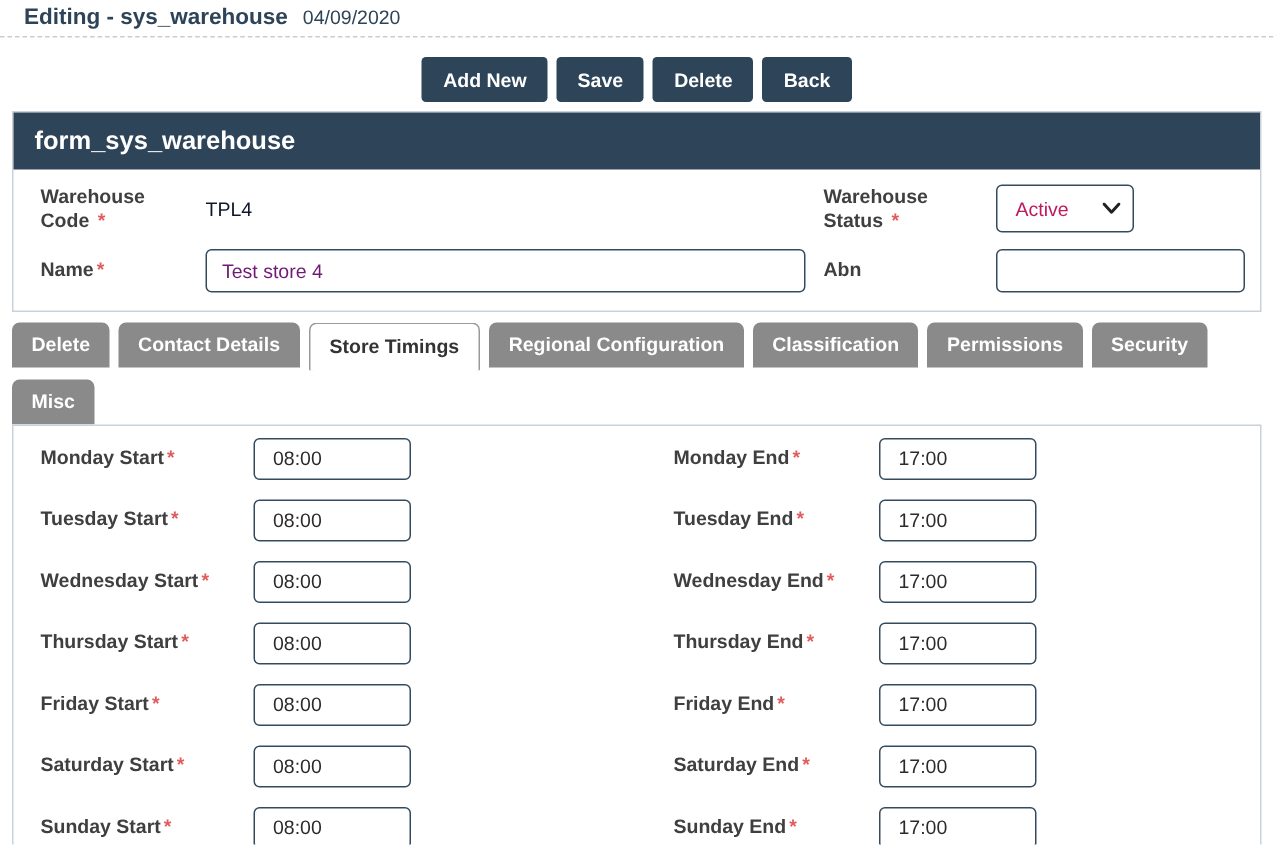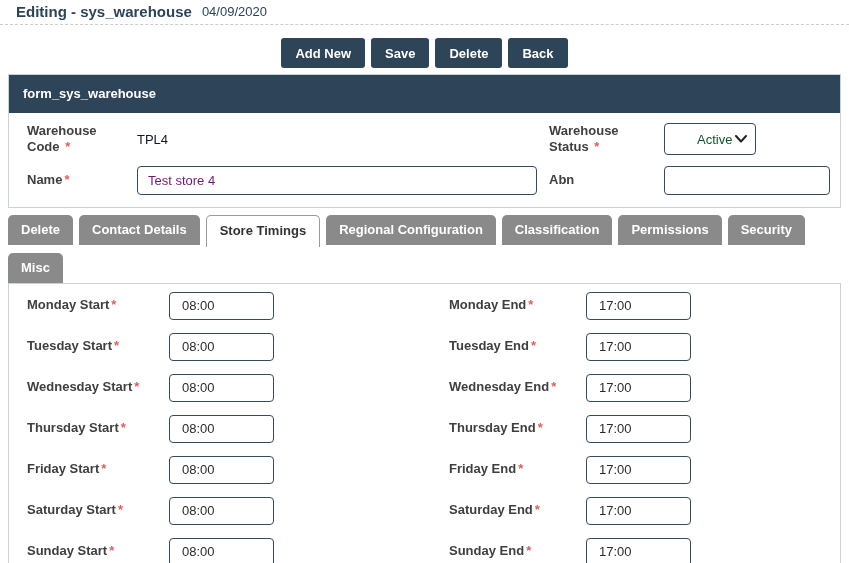--- a/index.html
+++ b/index.html
@@ -14,36 +14,36 @@
   .dashed-divider { border-bottom: 1px dashed #cccccc; margin-top: 4px; }
 
   
   .toolbar { display: flex; justify-content: center; gap: 6px; margin: 13px 0 6px 0; }
   .btn { background: #2e4459; color: #ffffff; font-weight: bold; font-size: 13px;
     border: none; border-radius: 3px; height: 30px; padding: 0 14px; cursor: pointer;
     font-family: inherit; }
 
   
   .panel { margin: 0 8px; border: 1px solid #c9d2d9; }
-  .panel-header { background: #2e4459; color: #ffffff; font-weight: bold; font-size: 13px;
+  .panel-header { background: #2e4459; color: #ffffff; font-weight: bold; font-size: 17px;
     height: 38px; line-height: 38px; padding-left: 14px; }
   .fields { display: grid; grid-template-columns: 110px 412px 115px 1fr;
     padding: 10px 10px 12px 18px; row-gap: 10px; align-items: center; }
   .field-label { font-size: 13px; font-weight: bold; color: #3f3f3f; line-height: 1.25; }
   .field-label .wrap { display: inline-block; max-width: 88px; }
   .req { color: #e05c5c; font-weight: bold; margin-left: 2px; }
   .static-value { font-size: 13px; color: #0f172a; }
   .text-input { height: 29px; border: 1px solid #344b5e; border-radius: 4px;
     font-size: 13px; color: #701a75; padding: 0 10px; font-family: inherit; outline: none; }
   .name-input { width: 400px; }
   .abn-input { width: 100%; max-width: 188px; }
   .select-box { width: 92px; height: 32px; border: 1px solid #344b5e; border-radius: 4px;
     display: flex; align-items: center; justify-content: space-between;
     padding: 0 8px 0 12px; cursor: pointer; background: #ffffff; }
-  .select-box .sel-text { font-size: 13px; color: #14532d; margin-left: 20px; }
+  .select-box .sel-text { font-size: 13px; color: #be185d; }
 
   
   .tabs { display: flex; flex-wrap: wrap; gap: 6px; row-gap: 4px; margin: 7px 8px 0 8px; }
   .tab { background: #8a8a8a; color: #ffffff; font-weight: bold; font-size: 13px;
     height: 30px; line-height: 30px; padding: 0 13px; border-radius: 5px 5px 0 0;
     cursor: pointer; white-space: nowrap; }
   .tab.active { background: #ffffff; color: #333333; border: 1px solid #9a9a9a;
     border-bottom: none; height: 32px; margin-bottom: -2px; position: relative; z-index: 2; }
   .tab-break { width: 100%; height: 0; }
 

